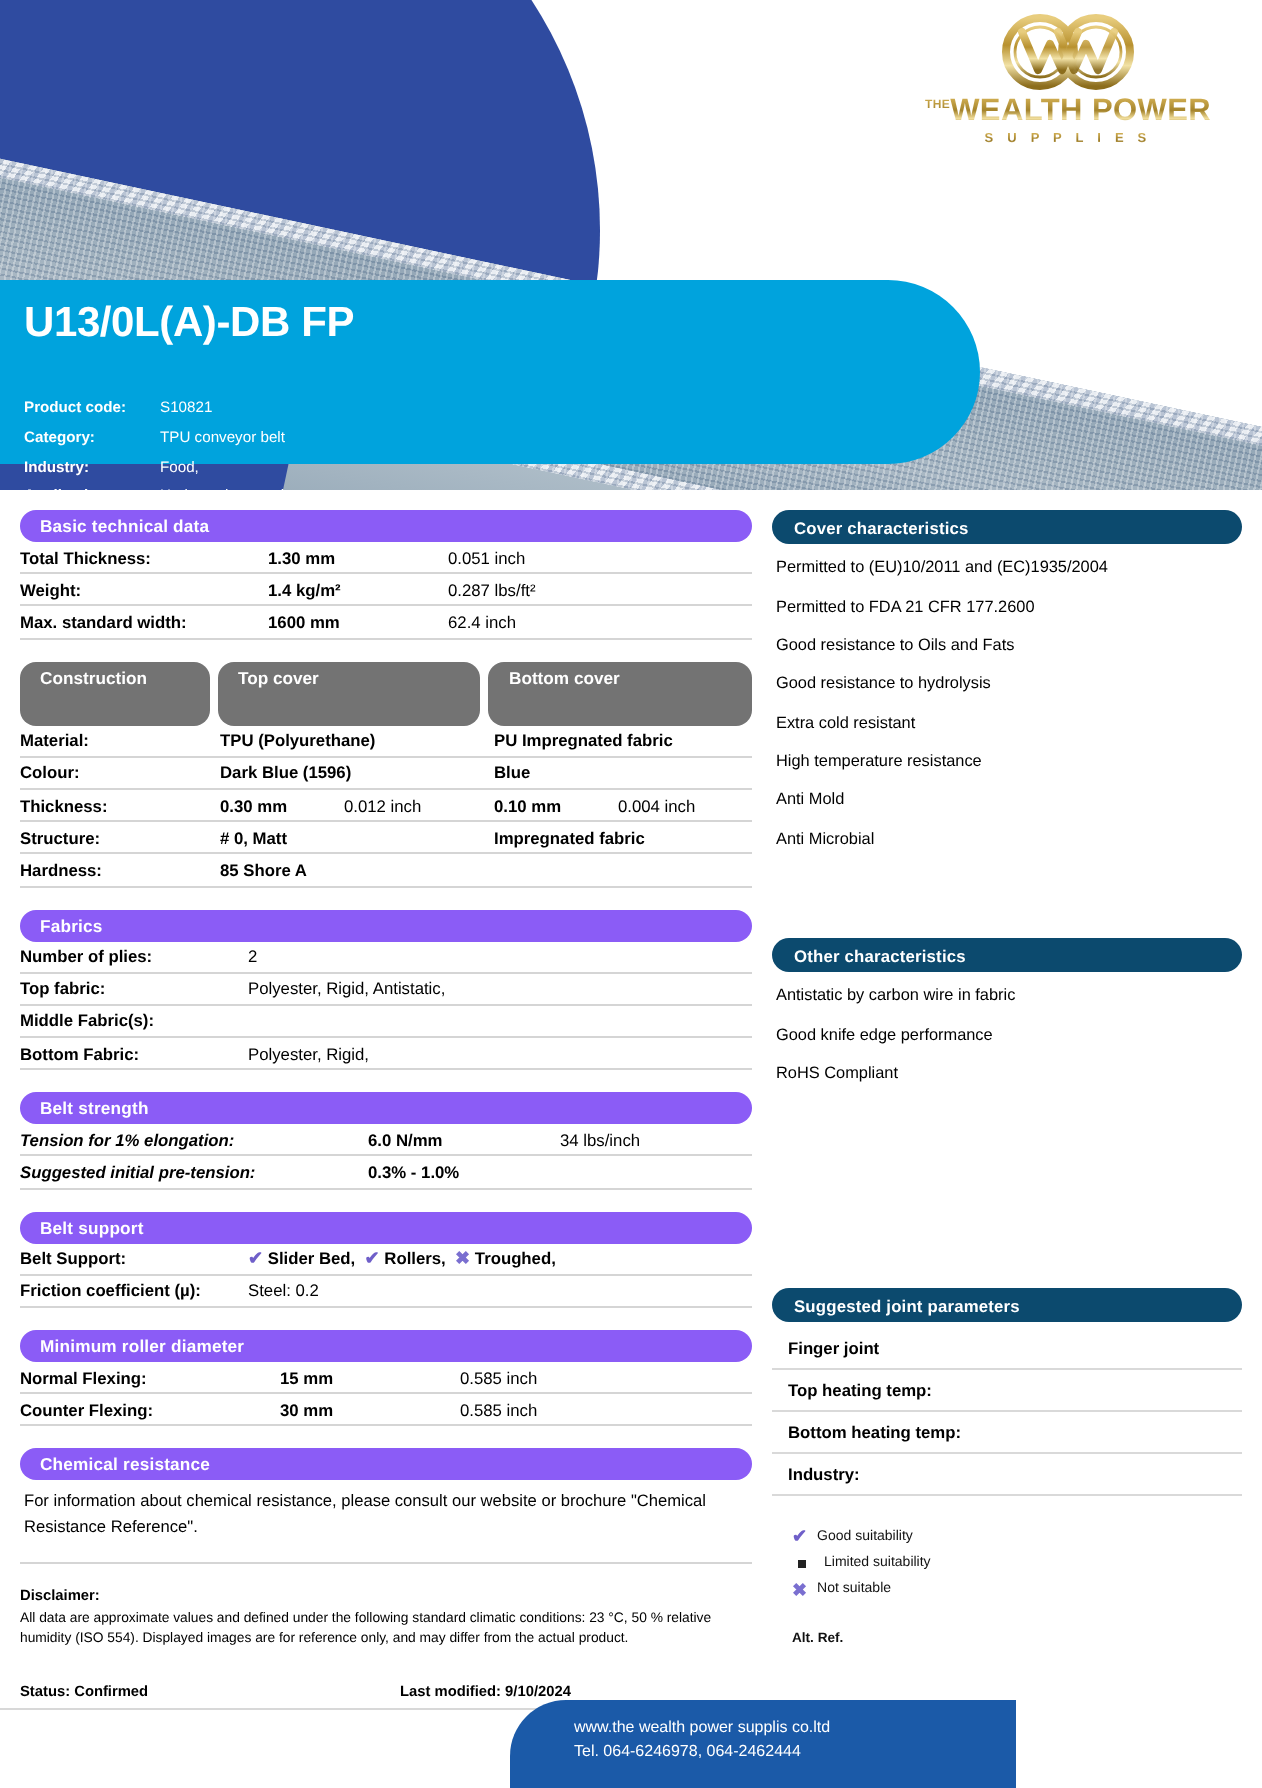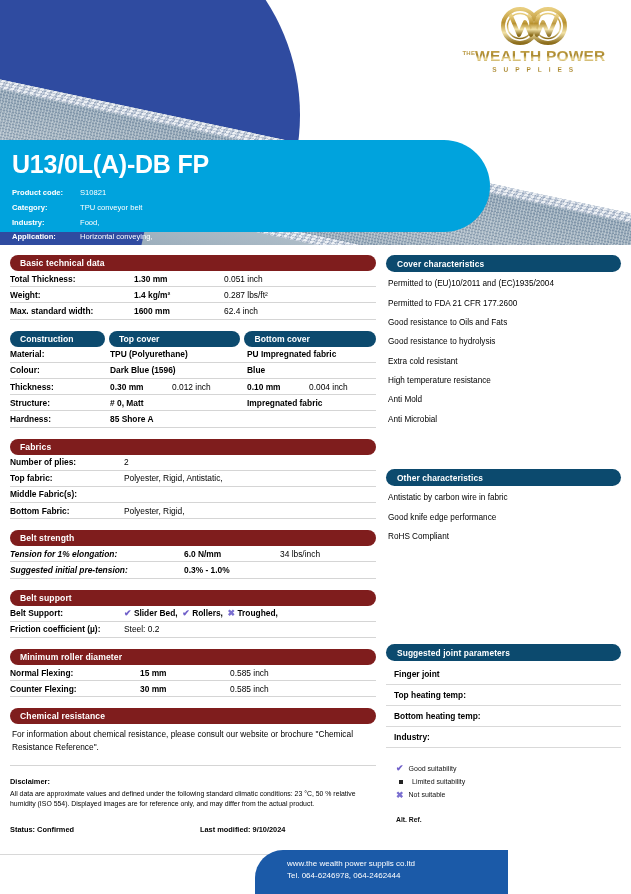--- a/index.html
+++ b/index.html
@@ -71,40 +71,40 @@
     background: linear-gradient(180deg,#d8b558 0%, #9c7c28 60%, #e7d191 100%);
     -webkit-background-clip: text; background-clip: text; -webkit-text-fill-color: transparent;
   }
 
   
   .banner {
     position: absolute; left: -10px; top: 140px; width: 500px; height: 92px;
     background: #00a3dd; border-radius: 0 46px 46px 0; z-index: 5;
     padding: 10px 0 0 22px;
   }
-  .banner h1 { color:#fff; font-size: 25px; font-weight: bold; letter-spacing:-.2px; margin-bottom: 7px; }
+  .banner h1 { color:#fff; font-size: 21px; font-weight: bold; letter-spacing:-.2px; margin-bottom: 23px; }
   .meta-row { display:flex; font-size: 7.6px; line-height: 1.95; color:#fff; }
   .meta-k { width: 68px; font-weight: bold; }
   .meta-v { font-weight: normal; }
 
   
   .col-left { position:absolute; left: 10px; top: 255px; width: 366px; }
   .col-right { position:absolute; left: 386px; top: 255px; width: 235px; }
 
   .sec { margin-bottom: 11px; }
   .sec-head {
-    background: #7f1d1d; color:#fff; font-size: 8.6px; font-weight: bold;
+    background: #8b5cf6; color:#fff; font-size: 8.6px; font-weight: bold;
     border-radius: 8px; padding: 3px 0 3px 10px; letter-spacing:.1px;
   }
   .sec-head.cyan { background: #0c4a6e; padding: 3.5px 0 3.5px 11px; font-size: 8.4px; border-radius:9px; }
 
   .pill-row { display:flex; gap: 4px; }
   .pill {
-    background:#0c4a6e; color:#fff; font-size: 8.6px; font-weight:bold;
-    border-radius: 8px; padding: 3px 0 3px 10px;
+    background:#737373; color:#fff; font-size: 8.6px; font-weight:bold;
+    border-radius: 8px; padding: 3px 0 19px 10px;
   }
   .pill.c1 { width: 96px; }
   .pill.c2 { width: 133px; }
   .pill.c3 { width: 133px; }
 
   table.data { width:100%; border-collapse: collapse; }
   table.data td {
     font-size: 8.4px; color:#000; padding: 2.6px 0 2.6px 0;
     border-bottom: 1px solid #d5d5d5; vertical-align: baseline;
   }

